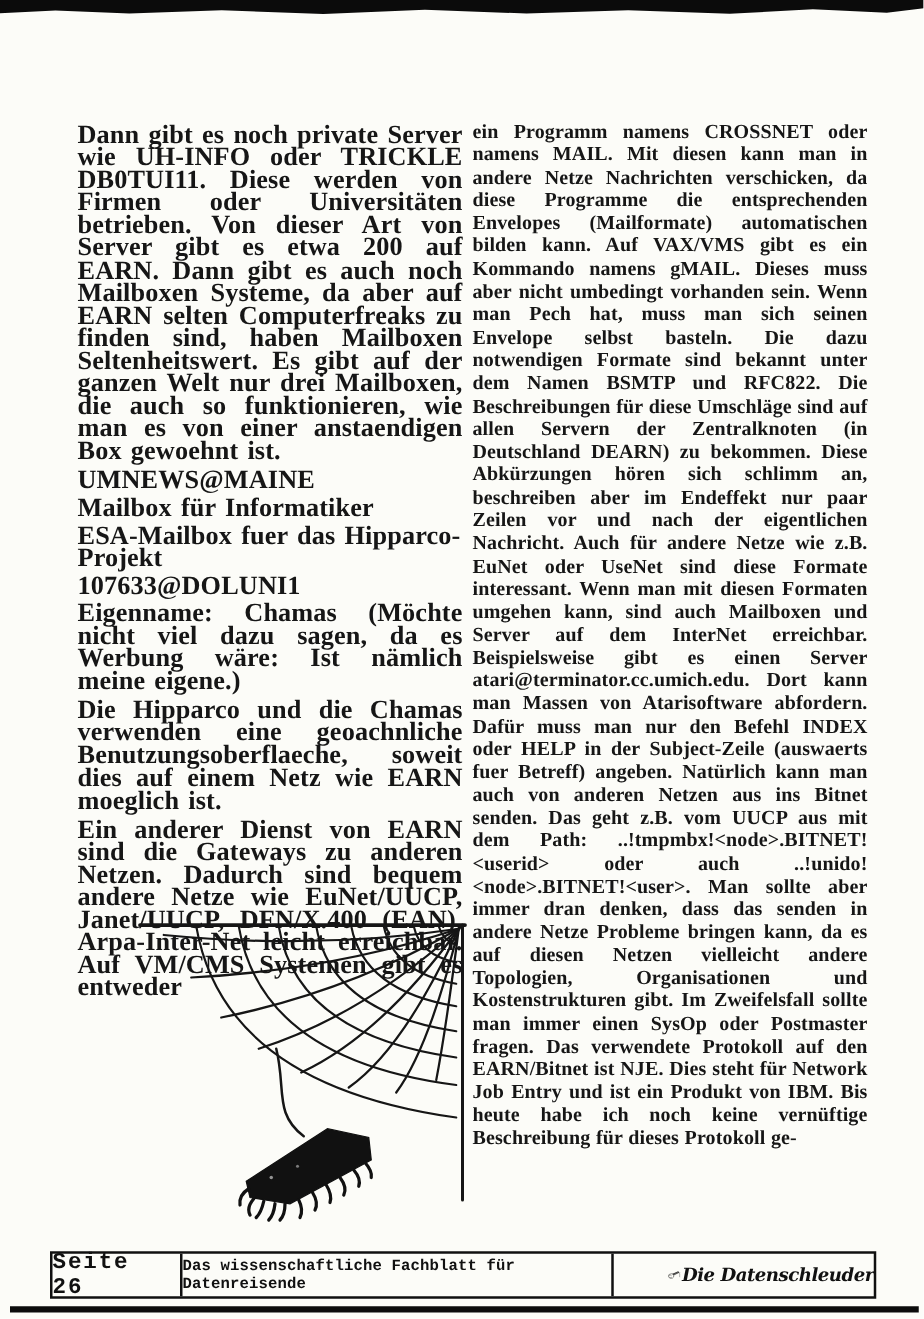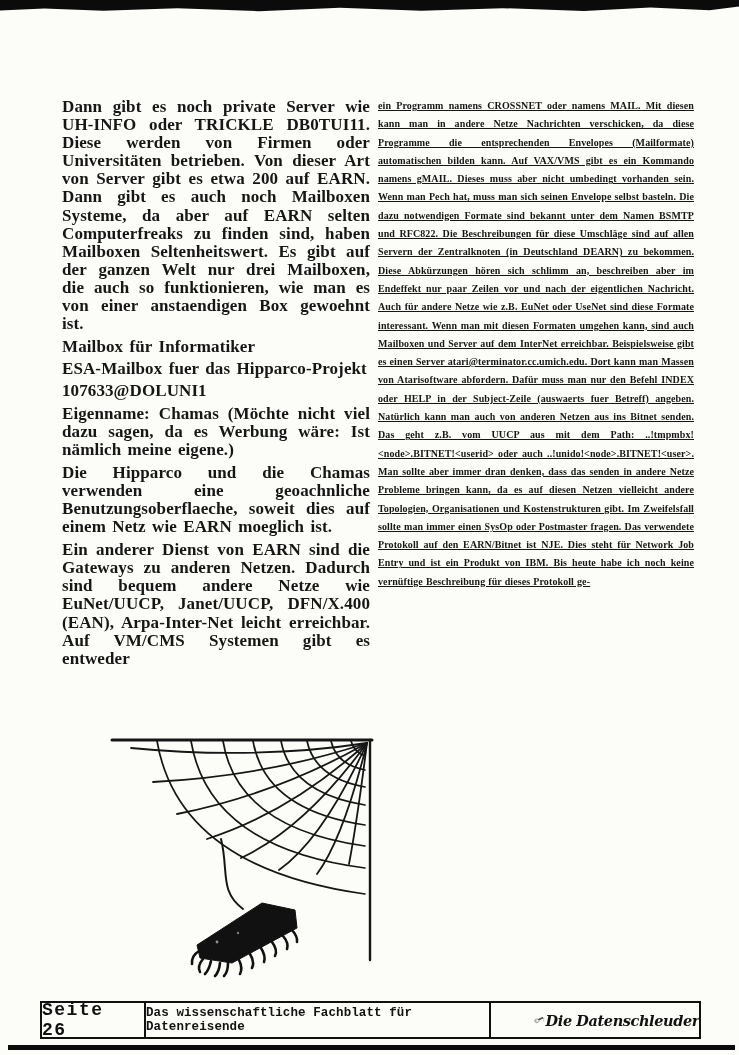--- a/index.html
+++ b/index.html
@@ -9,22 +9,22 @@
     font-family:"Liberation Serif", serif; color:#161616;
   }
   .top-scan-bar {
     position:absolute; left:0; top:0; width:739px; height:12px; background:#0b0b0b;
     clip-path: polygon(0 0,100% 0,100% 55%,96% 85%,88% 62%,79% 92%,68% 68%,57% 90%,46% 65%,35% 93%,24% 68%,14% 90%,6% 70%,0 88%);
   }
   .col {
     position:absolute; text-align:justify; font-weight:bold;
     letter-spacing:0.1px;
   }
-  .col-left  { left:62px;  top:98px; width:308px; font-size:17px; line-height:18.1px; word-spacing:2px; }
-  .col-right { left:378px; top:97px; width:316px; font-size:10px; line-height:18.3px; word-spacing:0.4px;text-decoration:underline; }
+  .col-left  { left:62px;  top:98px; width:308px; font-size:21px; line-height:18.1px; word-spacing:2px; }
+  .col-right { left:378px; top:97px; width:316px; font-size:16px; line-height:18.3px; word-spacing:0.4px; }
   .col p { margin:0 0 5px 0; }
   .col p.address { margin:0 0 4px 0; text-align:left; }
   .illustration { position:absolute; left:95px; top:736px; }
   .illustration svg { display:block; }
   .footer-bar {
     position:absolute; left:40px; top:1001px; width:661px; height:38px;
     border:2.5px solid #101010; box-sizing:border-box;
     display:flex; align-items:stretch;
     font-family:"Liberation Mono", monospace; font-weight:bold; color:#111;
   }
@@ -49,20 +49,21 @@
 </style>
 </head>
 <body>
 
 <div class="page">
 
   <div class="top-scan-bar"></div>
 
   <div class="col col-left">
     <p>Dann gibt es noch private Server wie UH-INFO oder TRICKLE DB0TUI11. Diese werden von Firmen oder Universitäten betrieben. Von dieser Art von Server gibt es etwa 200 auf EARN. Dann gibt es auch noch Mailboxen Systeme, da aber auf EARN selten Computerfreaks zu finden sind, haben Mailboxen Seltenheitswert. Es gibt auf der ganzen Welt nur drei Mailboxen, die auch so funktionieren, wie man es von einer anstaendigen Box gewoehnt ist.</p>
+    <p class="address">UMNEWS@MAINE</p>
     <p class="address">Mailbox für Informatiker</p>
     <p class="address">ESA-Mailbox fuer das Hipparco-Projekt</p>
     <p class="address">107633@DOLUNI1</p>
     <p>Eigenname: Chamas (Möchte nicht viel dazu sagen, da es Werbung wäre: Ist nämlich meine eigene.)</p>
     <p>Die Hipparco und die Chamas verwenden eine geoachnliche Benutzungsoberflaeche, soweit dies auf einem Netz wie EARN moeglich ist.</p>
     <p>Ein anderer Dienst von EARN sind die Gateways zu anderen Netzen. Dadurch sind bequem andere Netze wie EuNet/UUCP, Janet/UUCP, DFN/X.400 (EAN), Arpa-Inter-Net leicht erreichbar. Auf VM/CMS Systemen gibt es entweder</p>
   </div>
 
   <div class="col col-right">
     <p>ein Programm namens CROSSNET oder namens MAIL. Mit diesen kann man in andere Netze Nachrichten verschicken, da diese Programme die entsprechenden Envelopes (Mailformate) automatischen bilden kann. Auf VAX/VMS gibt es ein Kommando namens gMAIL. Dieses muss aber nicht umbedingt vorhanden sein. Wenn man Pech hat, muss man sich seinen Envelope selbst basteln. Die dazu notwendigen Formate sind bekannt unter dem Namen BSMTP und RFC822. Die Beschreibungen für diese Umschläge sind auf allen Servern der Zentralknoten (in Deutschland DEARN) zu bekommen. Diese Abkürzungen hören sich schlimm an, beschreiben aber im Endeffekt nur paar Zeilen vor und nach der eigentlichen Nachricht. Auch für andere Netze wie z.B. EuNet oder UseNet sind diese Formate interessant. Wenn man mit diesen Formaten umgehen kann, sind auch Mailboxen und Server auf dem InterNet erreichbar. Beispielsweise gibt es einen Server atari@terminator.cc.umich.edu. Dort kann man Massen von Atarisoftware abfordern. Dafür muss man nur den Befehl INDEX oder HELP in der Subject-Zeile (auswaerts fuer Betreff) angeben. Natürlich kann man auch von anderen Netzen aus ins Bitnet senden. Das geht z.B. vom UUCP aus mit dem Path: ..!tmpmbx!&lt;node&gt;.BITNET!&lt;userid&gt; oder auch ..!unido!&lt;node&gt;.BITNET!&lt;user&gt;. Man sollte aber immer dran denken, dass das senden in andere Netze Probleme bringen kann, da es auf diesen Netzen vielleicht andere Topologien, Organisationen und Kostenstrukturen gibt. Im Zweifelsfall sollte man immer einen SysOp oder Postmaster fragen. Das verwendete Protokoll auf den EARN/Bitnet ist NJE. Dies steht für Network Job Entry und ist ein Produkt von IBM. Bis heute habe ich noch keine vernüftige Beschreibung für dieses Protokoll ge-</p>

